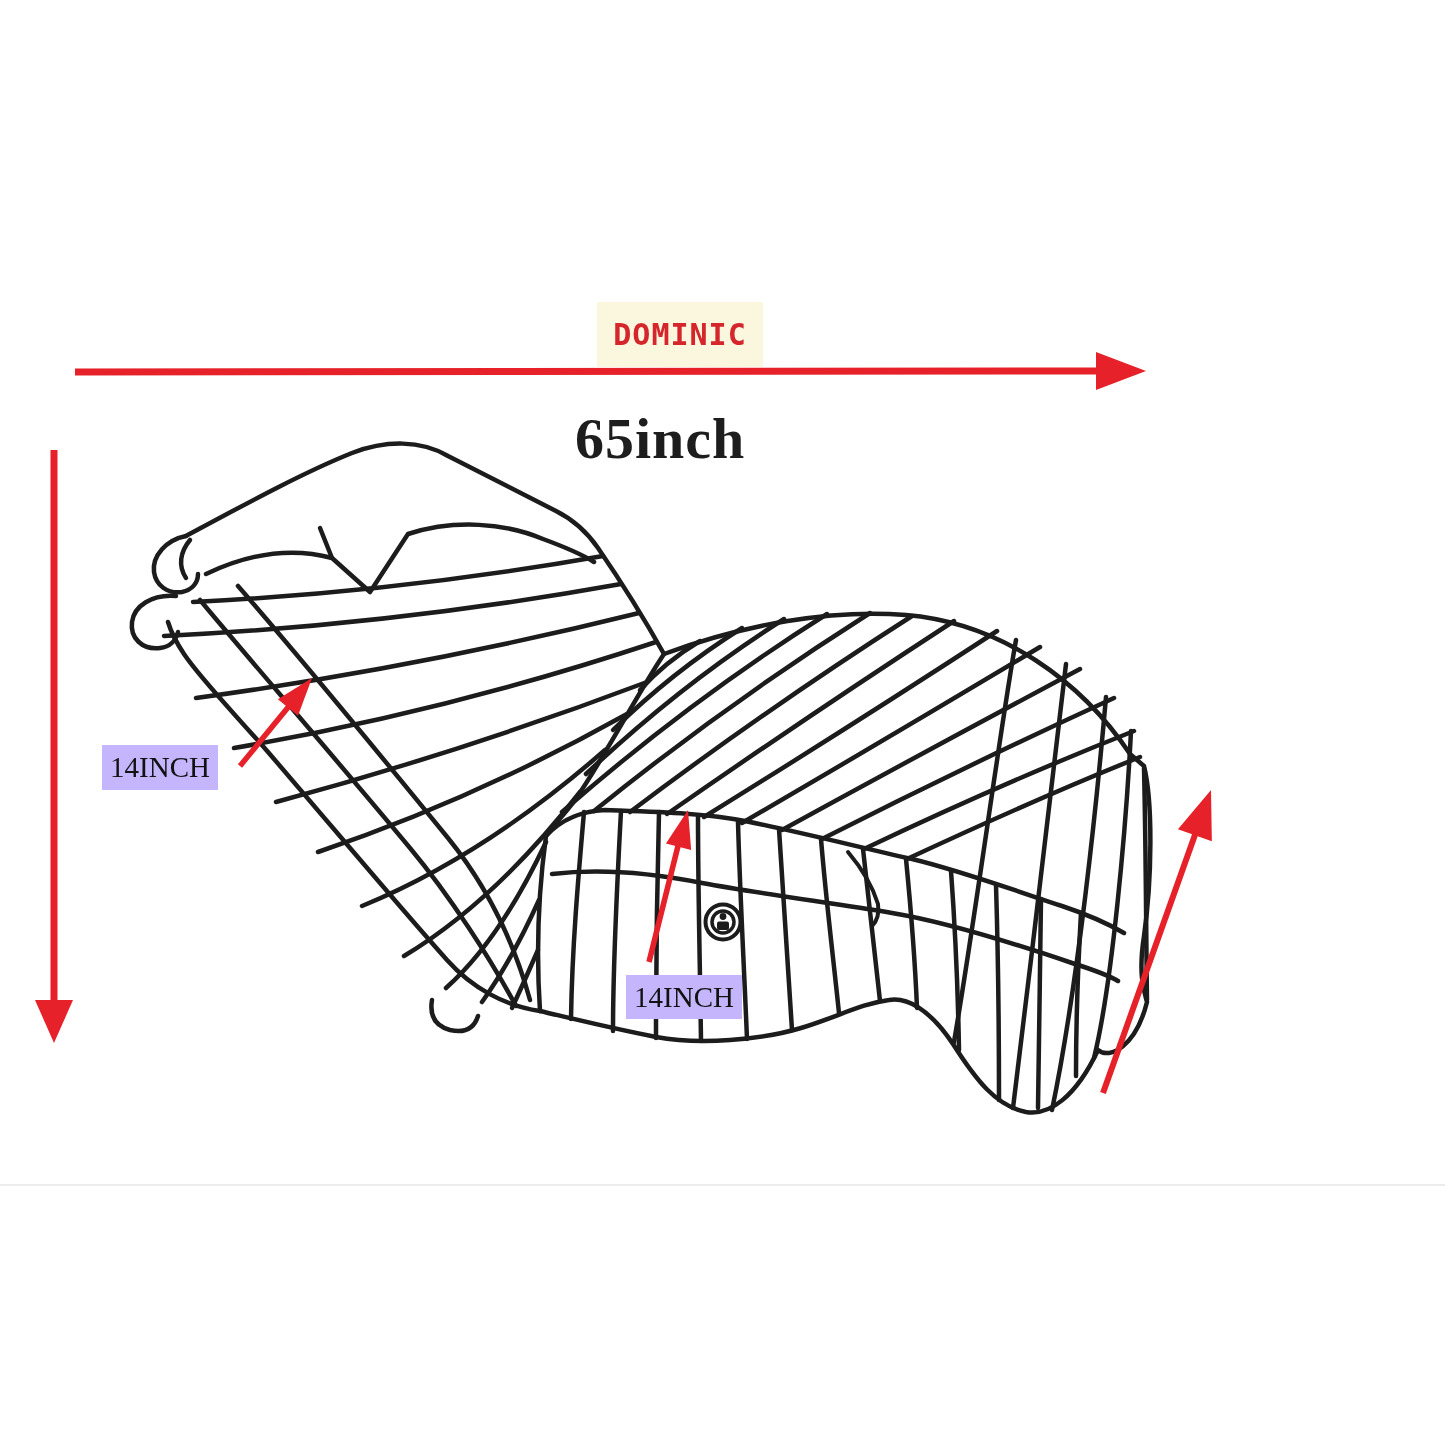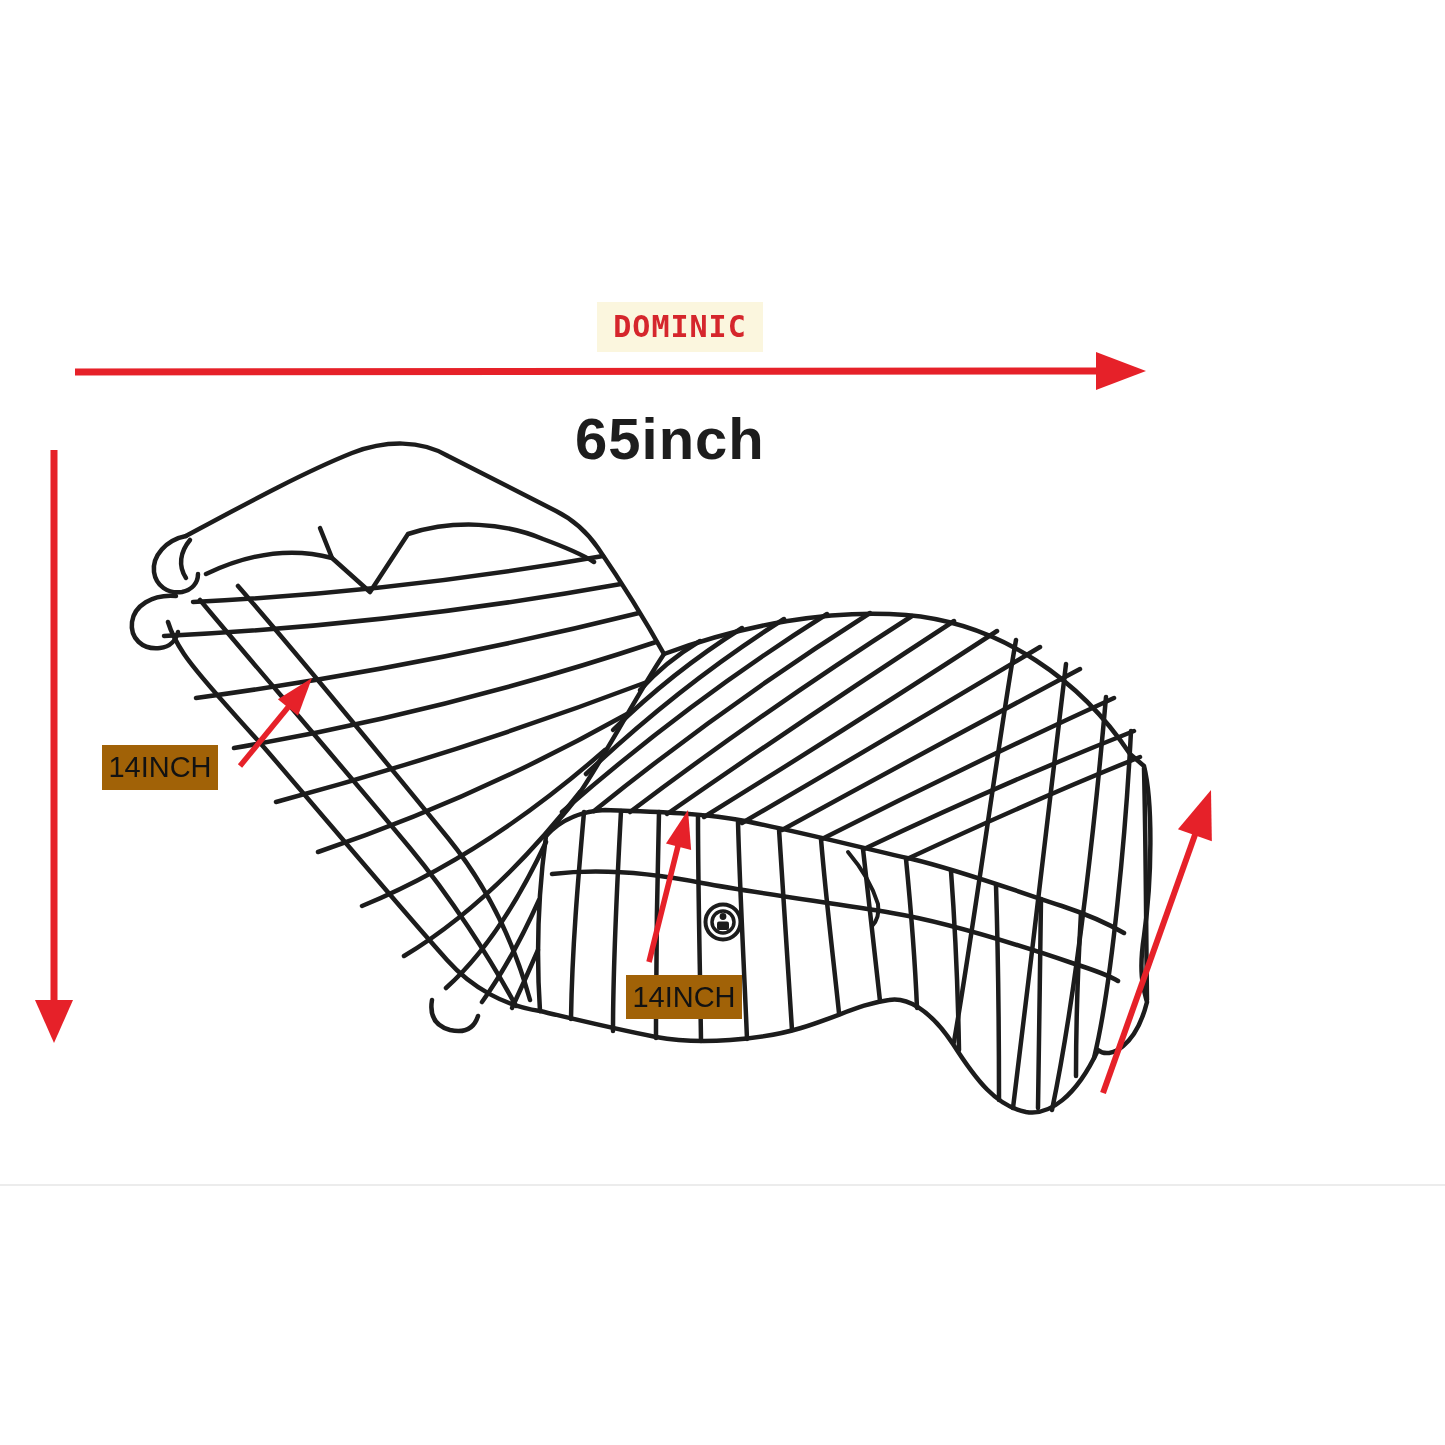--- a/index.html
+++ b/index.html
@@ -4,36 +4,36 @@
 <style>
   html,body{margin:0;padding:0;background:#ffffff;}
   .stage{
     position:relative;
     width:1445px;height:1445px;
     background:#ffffff;
     overflow:hidden;
     font-family:"Liberation Sans", sans-serif;
   }
   svg.diagram{position:absolute;left:0;top:0;}
-  .lbl{position:absolute;line-height:1;white-space:nowrap;}
+  .lbl{position:absolute;line-height:1;white-space:nowrap;font-family:Liberation Serif, serif;}
   .brand-box{
-    left:597px;top:302px;width:166px;height:50px;
+    left:597px;top:302px;width:166px;height:65px;
     background:#fbf6de;
     display:flex;align-items:center;justify-content:center;
     font-family:"DejaVu Sans Mono", monospace;
     font-weight:bold;font-size:30px;letter-spacing:1px;
     color:#d5262c;
   }
   .dim-big{font-weight:bold;color:#1d1d1d;}
   .w-label{left:575px;top:410px;font-size:58px;letter-spacing:1px;}
   .h-label{left:72px;top:840px;font-size:46px;}
   .d-label{left:1190px;top:936px;font-size:52px;letter-spacing:1px;}
   .thick-box{
-    background:#a16207;color:#121212;
-    font-family:Liberation Sans, sans-serif;
+    background:#c4b5fd;color:#121212;
+    font-family:Liberation Serif, serif;
     font-size:29px;font-weight:normal;
     display:flex;align-items:center;justify-content:center;
   }
   .t1{left:102px;top:745px;width:116px;height:45px;}
   .t2{left:626px;top:975px;width:116px;height:44px;}
   .bottom-rule{
     position:absolute;left:0;top:1184px;width:1445px;height:2px;
     background:#ececec;
   }
 </style>

